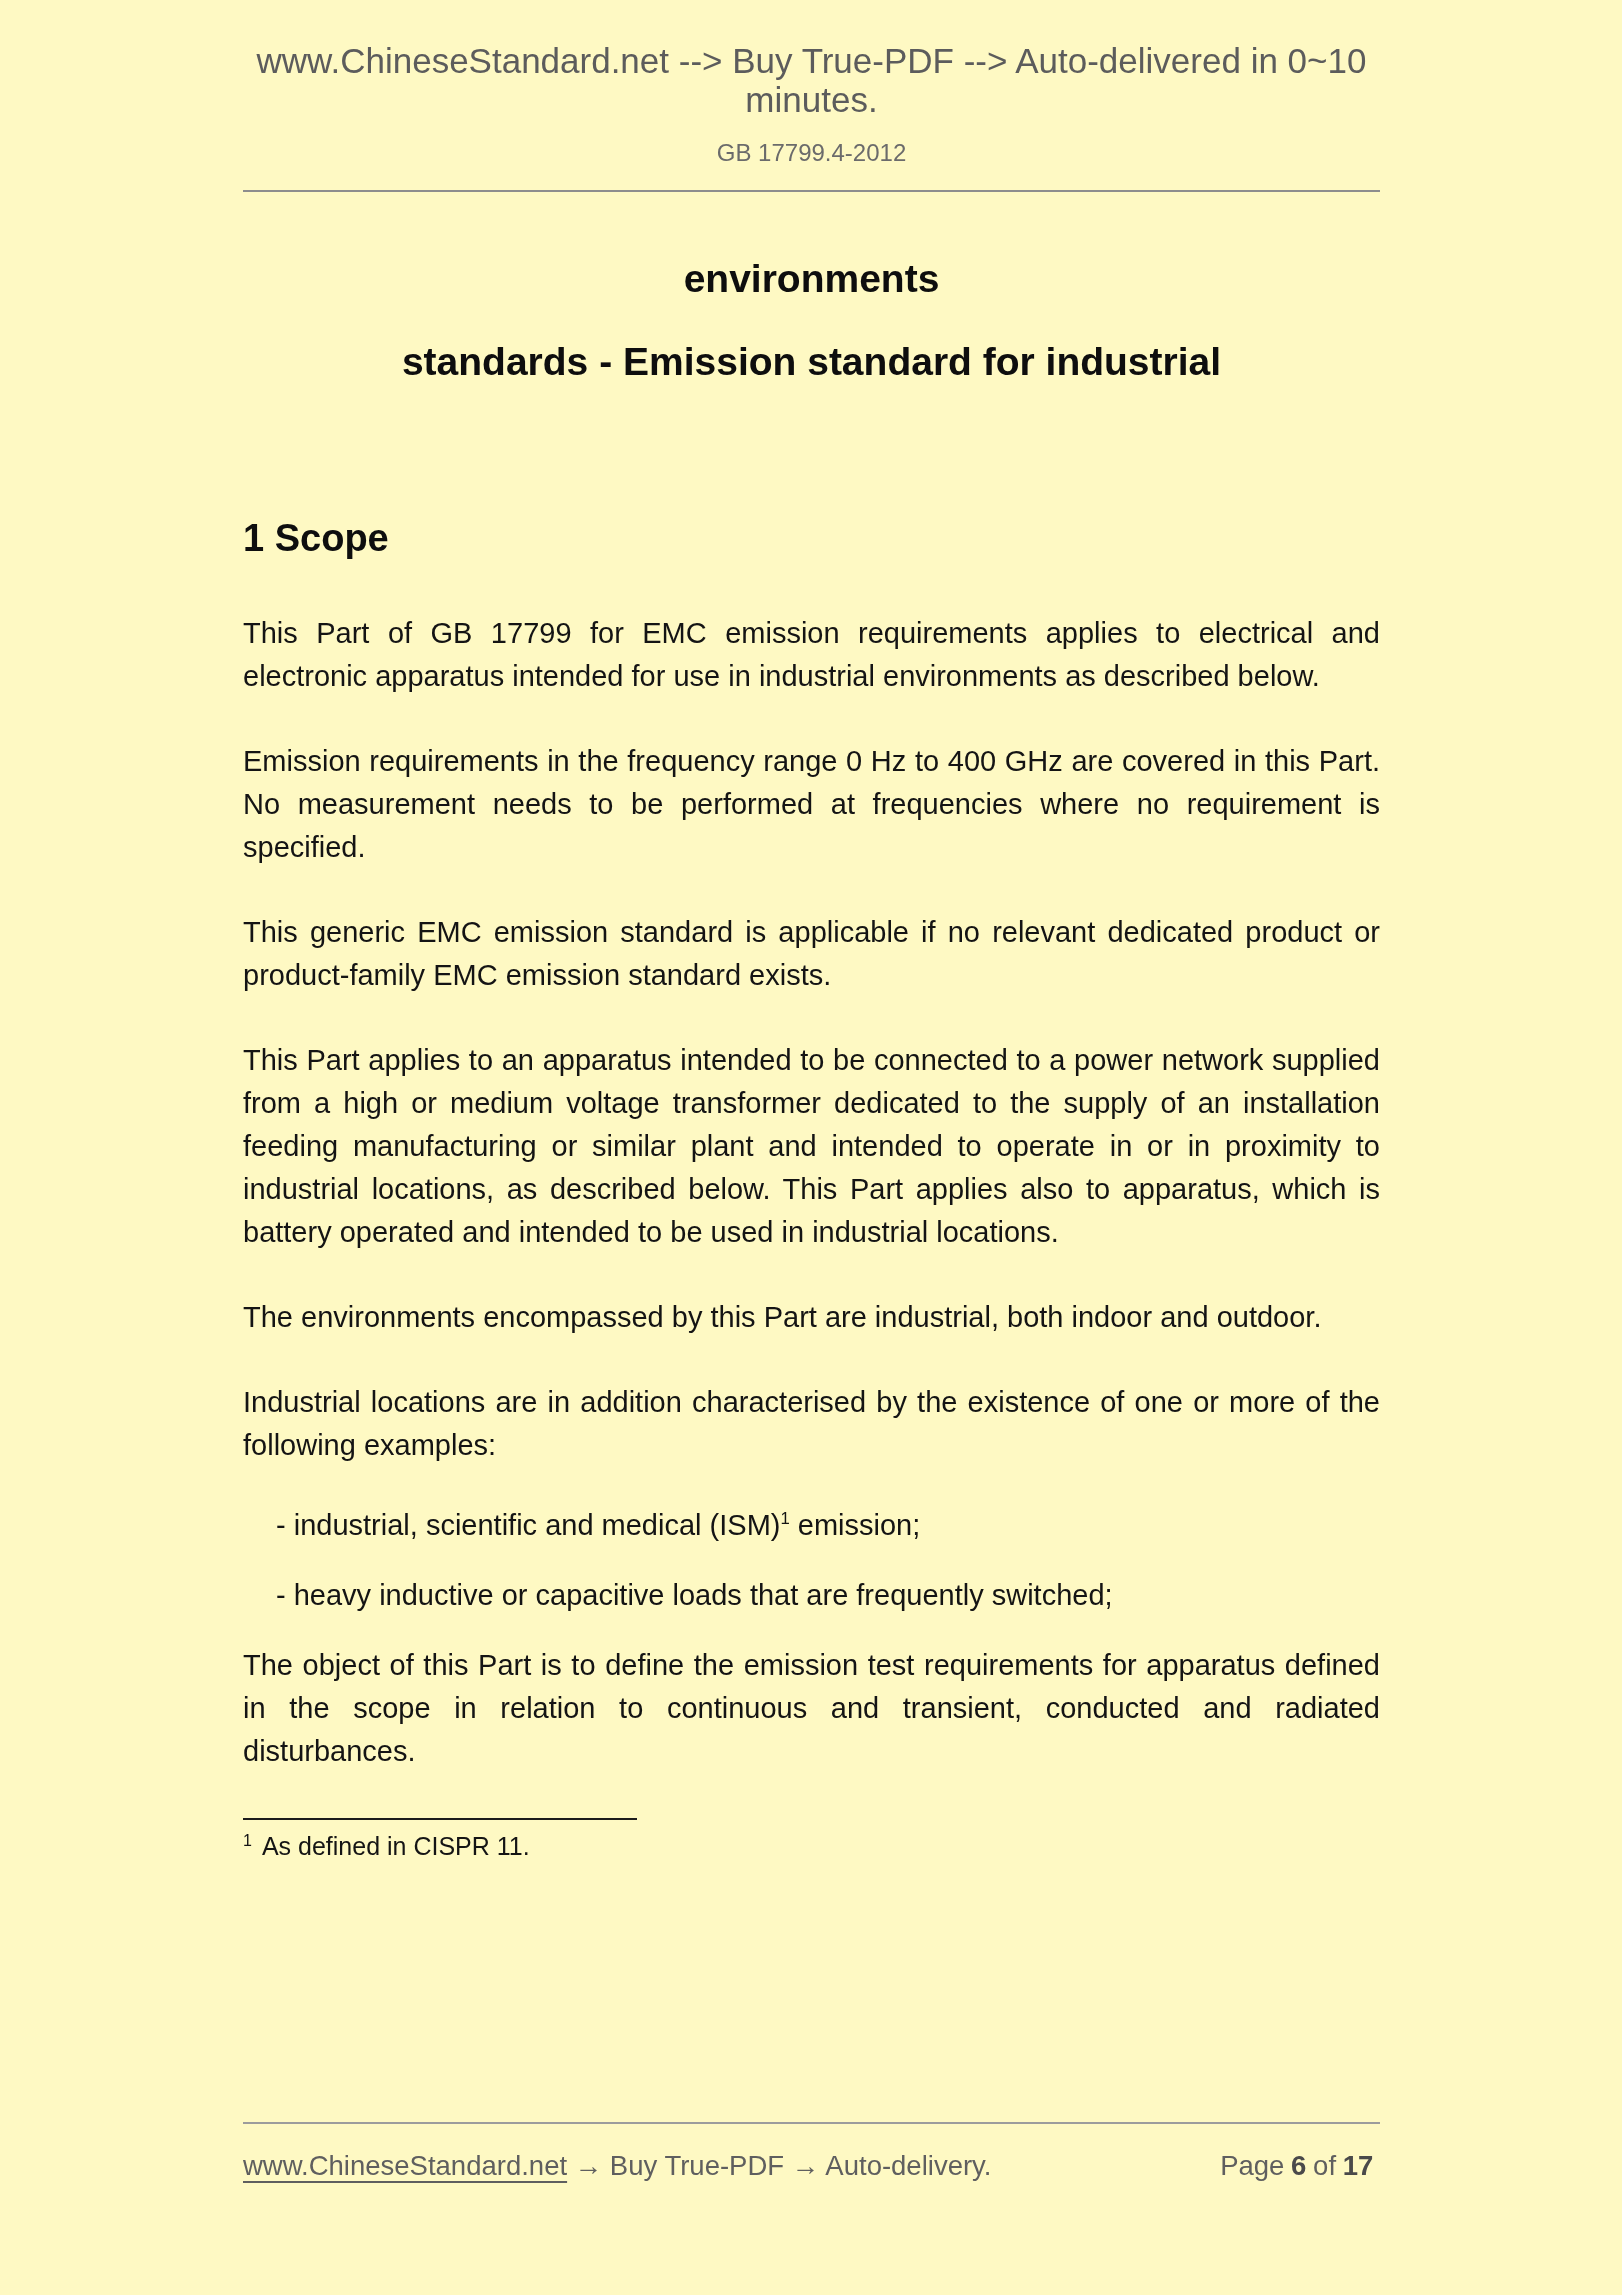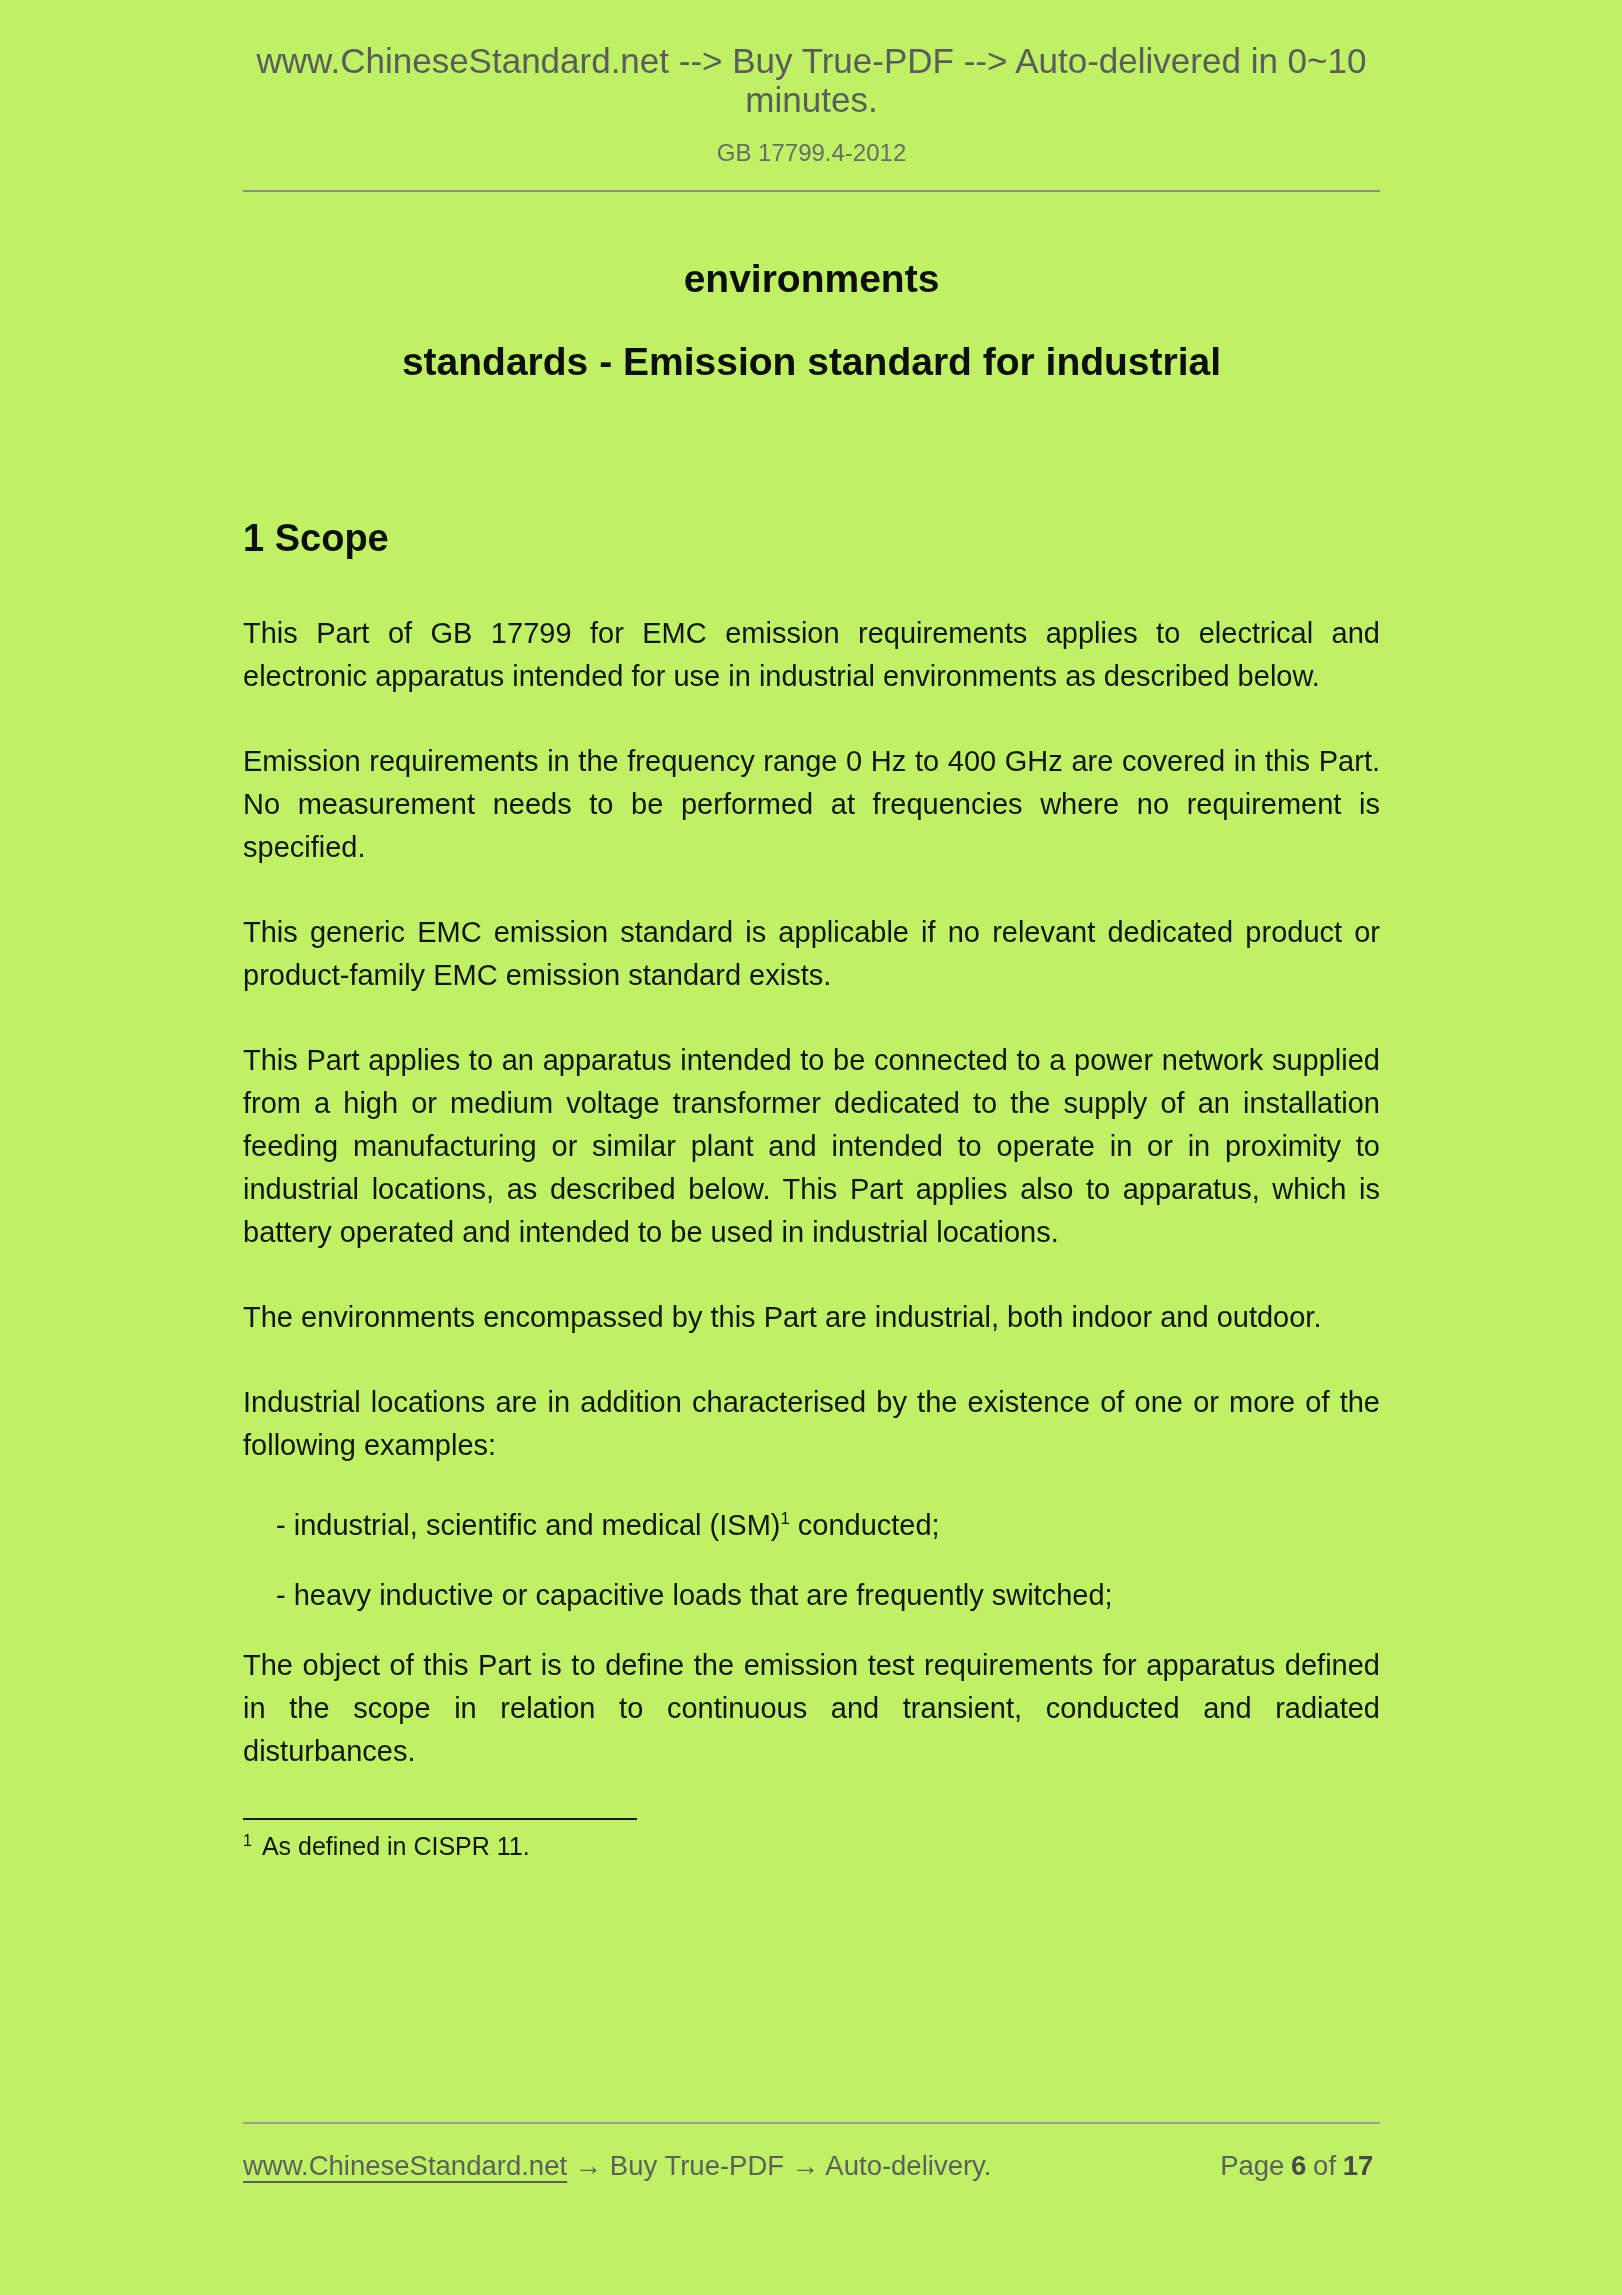--- a/index.html
+++ b/index.html
@@ -1,21 +1,21 @@
 <!DOCTYPE html>
 <html style="font-size:13.3px"><head>
 <meta charset="utf-8">
 <style>
   * { margin:0; padding:0; box-sizing:border-box; }
   html,body { background:#ffffff; }
   .page {
     position:relative;
     width:1623px; height:2295px;
     margin:0 auto;
-    background:#bef264;
+    background:#fef9c3;
     font-family:"Liberation Sans","DejaVu Sans",sans-serif;
     color:#141414;
     overflow:hidden;
   }
   .content { padding:0 243px; }
 
   
   .promo-line {
     padding-top:42px;
     text-align:center;
@@ -131,21 +131,21 @@
       <div class="paras-before">
           <p class="body-para">This Part of GB 17799 for EMC emission requirements applies to electrical and electronic apparatus intended for use in industrial environments as described below.</p>
           <p class="body-para">Emission requirements in the frequency range 0 Hz to 400 GHz are covered in this Part. No measurement needs to be performed at frequencies where no requirement is specified.</p>
           <p class="body-para">This generic EMC emission standard is applicable if no relevant dedicated product or product-family EMC emission standard exists.</p>
           <p class="body-para">This Part applies to an apparatus intended to be connected to a power network supplied from a high or medium voltage transformer dedicated to the supply of an installation feeding manufacturing or similar plant and intended to operate in or in proximity to industrial locations, as described below. This Part applies also to apparatus, which is battery operated and intended to be used in industrial locations.</p>
           <p class="body-para">The environments encompassed by this Part are industrial, both indoor and outdoor.</p>
           <p class="body-para">Industrial locations are in addition characterised by the existence of one or more of the following examples:</p>
         </div>
 
       <div class="dash-list">
-          <p class="list-item"><span>- industrial, scientific and medical (ISM)</span><sup>1</sup><span> conducted;</span></p>
+          <p class="list-item"><span>- industrial, scientific and medical (ISM)</span><sup>1</sup><span> emission;</span></p>
           <p class="list-item"><span>- heavy inductive or capacitive loads that are frequently switched;</span></p>
         </div>
 
       <p class="body-para closing">The object of this Part is to define the emission test requirements for apparatus defined in the scope in relation to continuous and transient, conducted and radiated disturbances.</p>
 
       <div class="footnote-rule"></div>
       <p class="footnote"><sup>1</sup><span>As defined in CISPR 11.</span></p>
     </section>
   </div>
 

